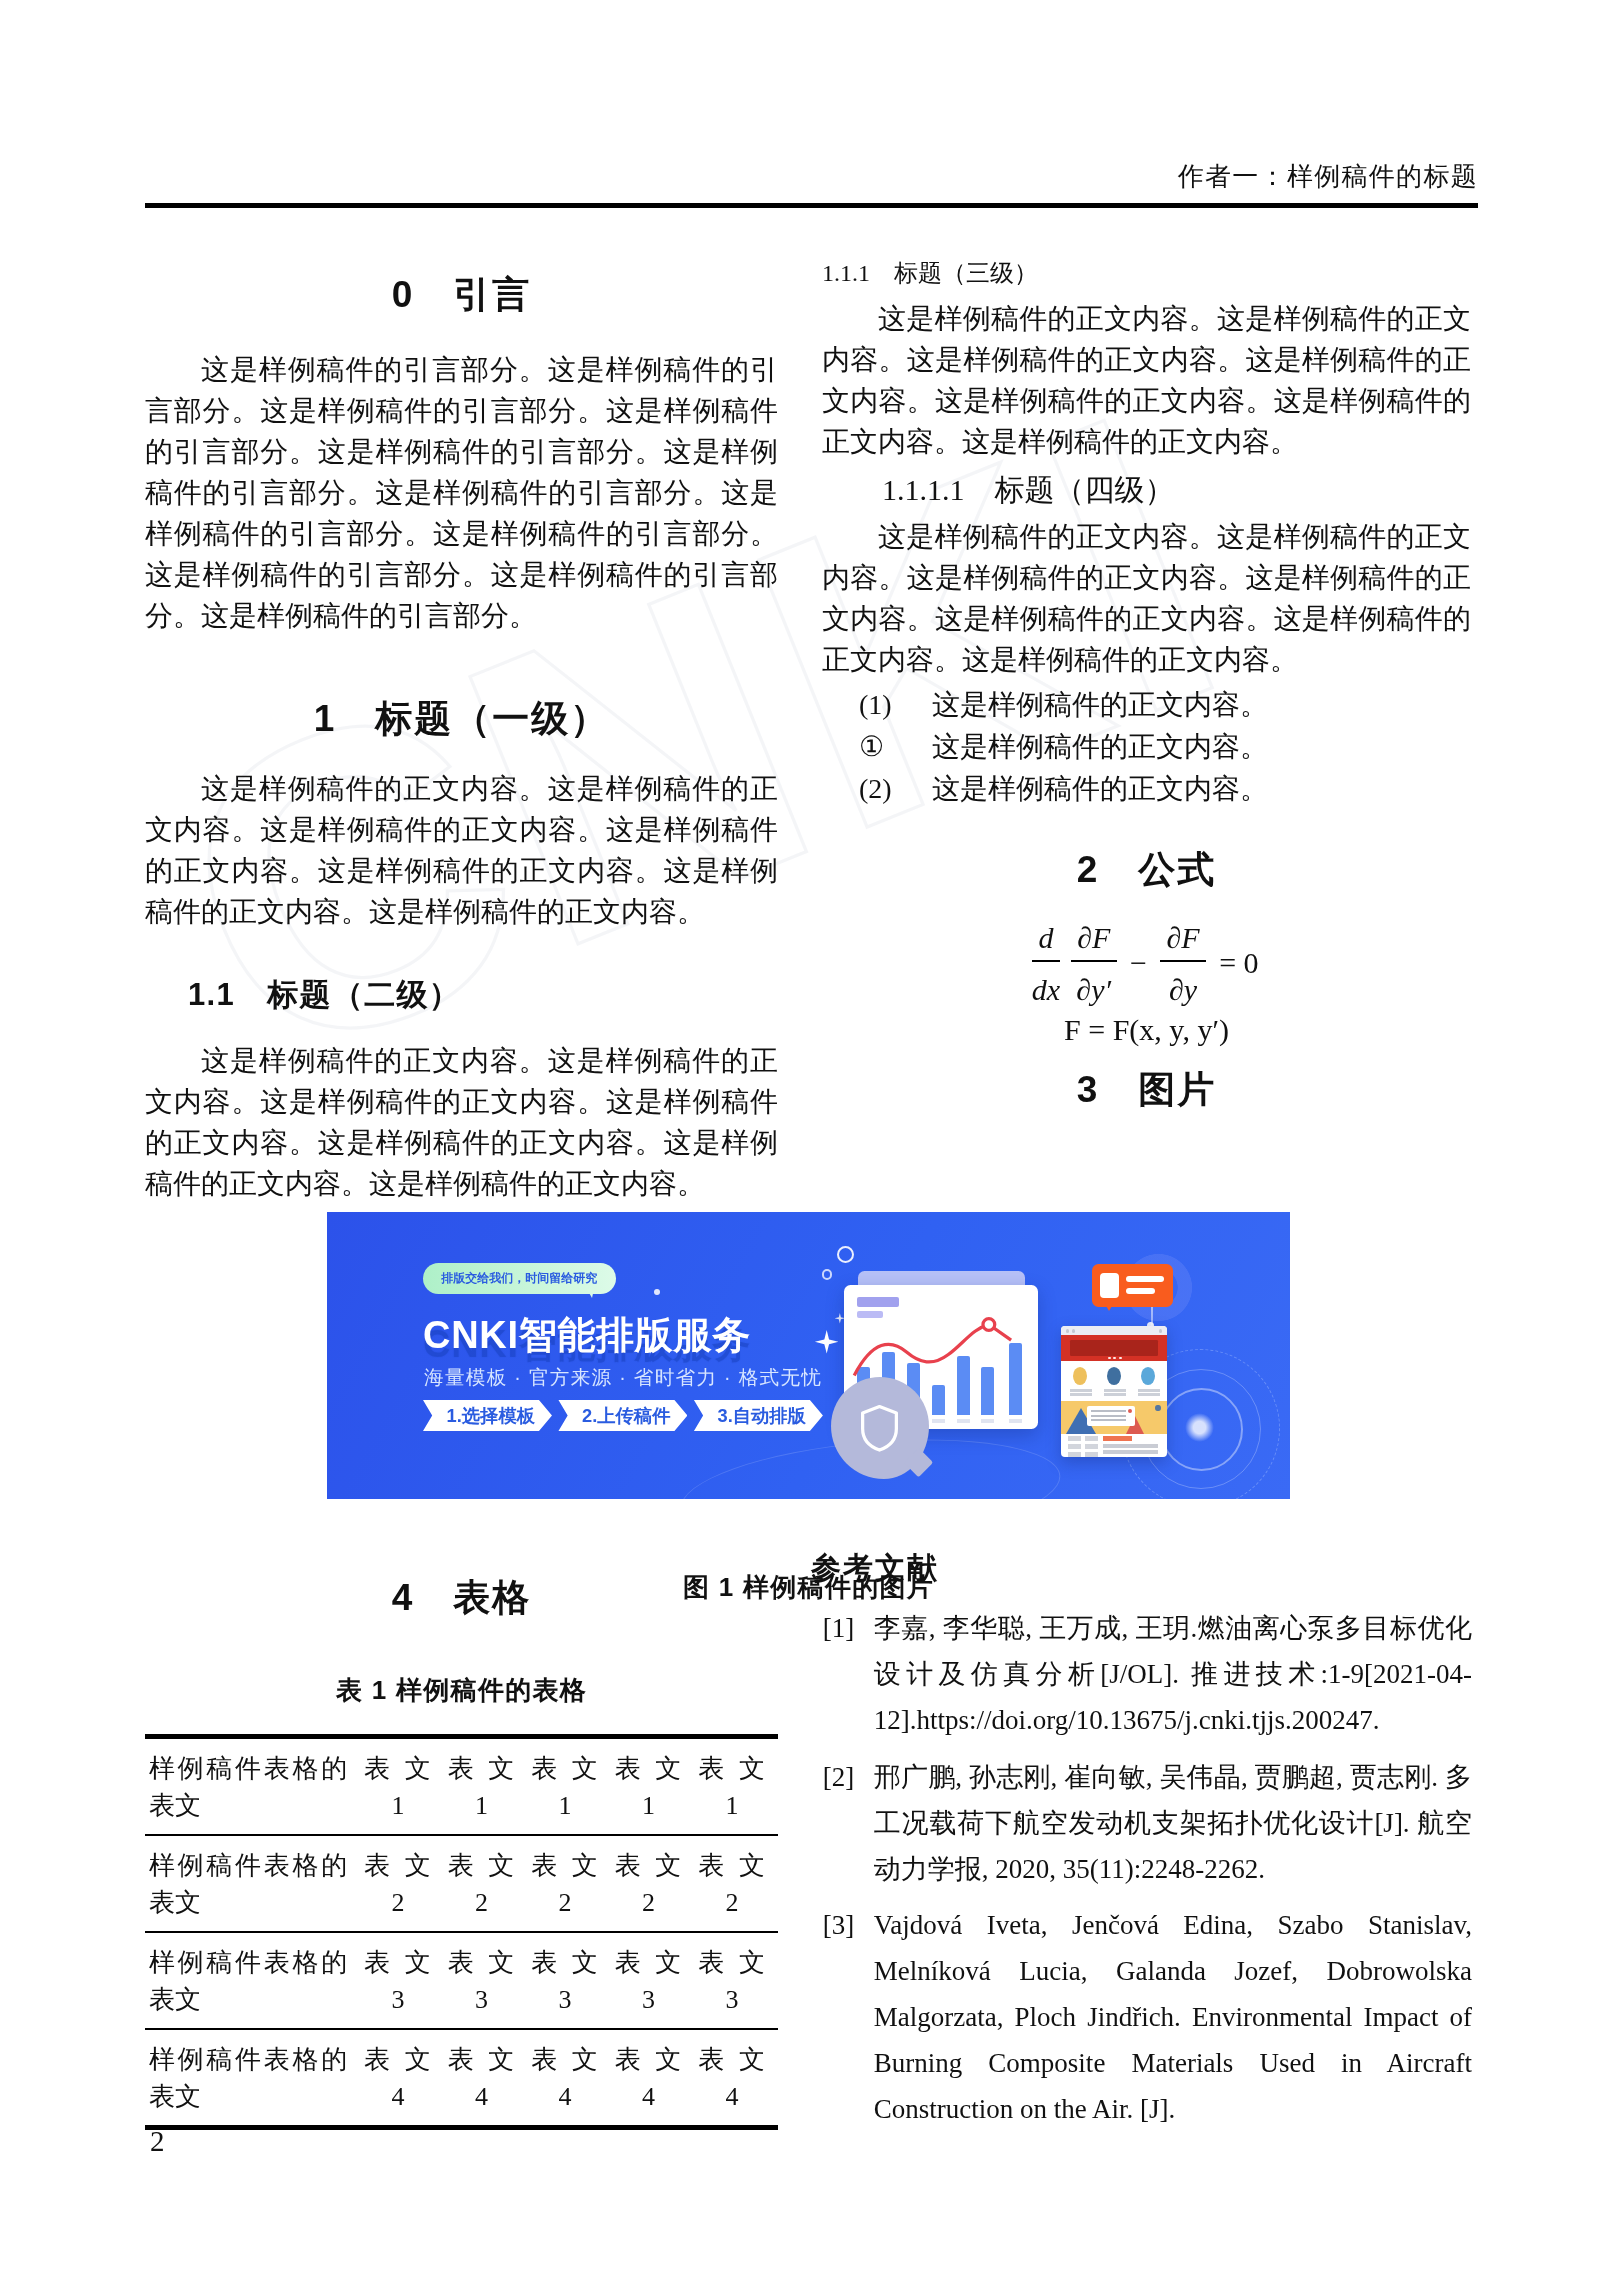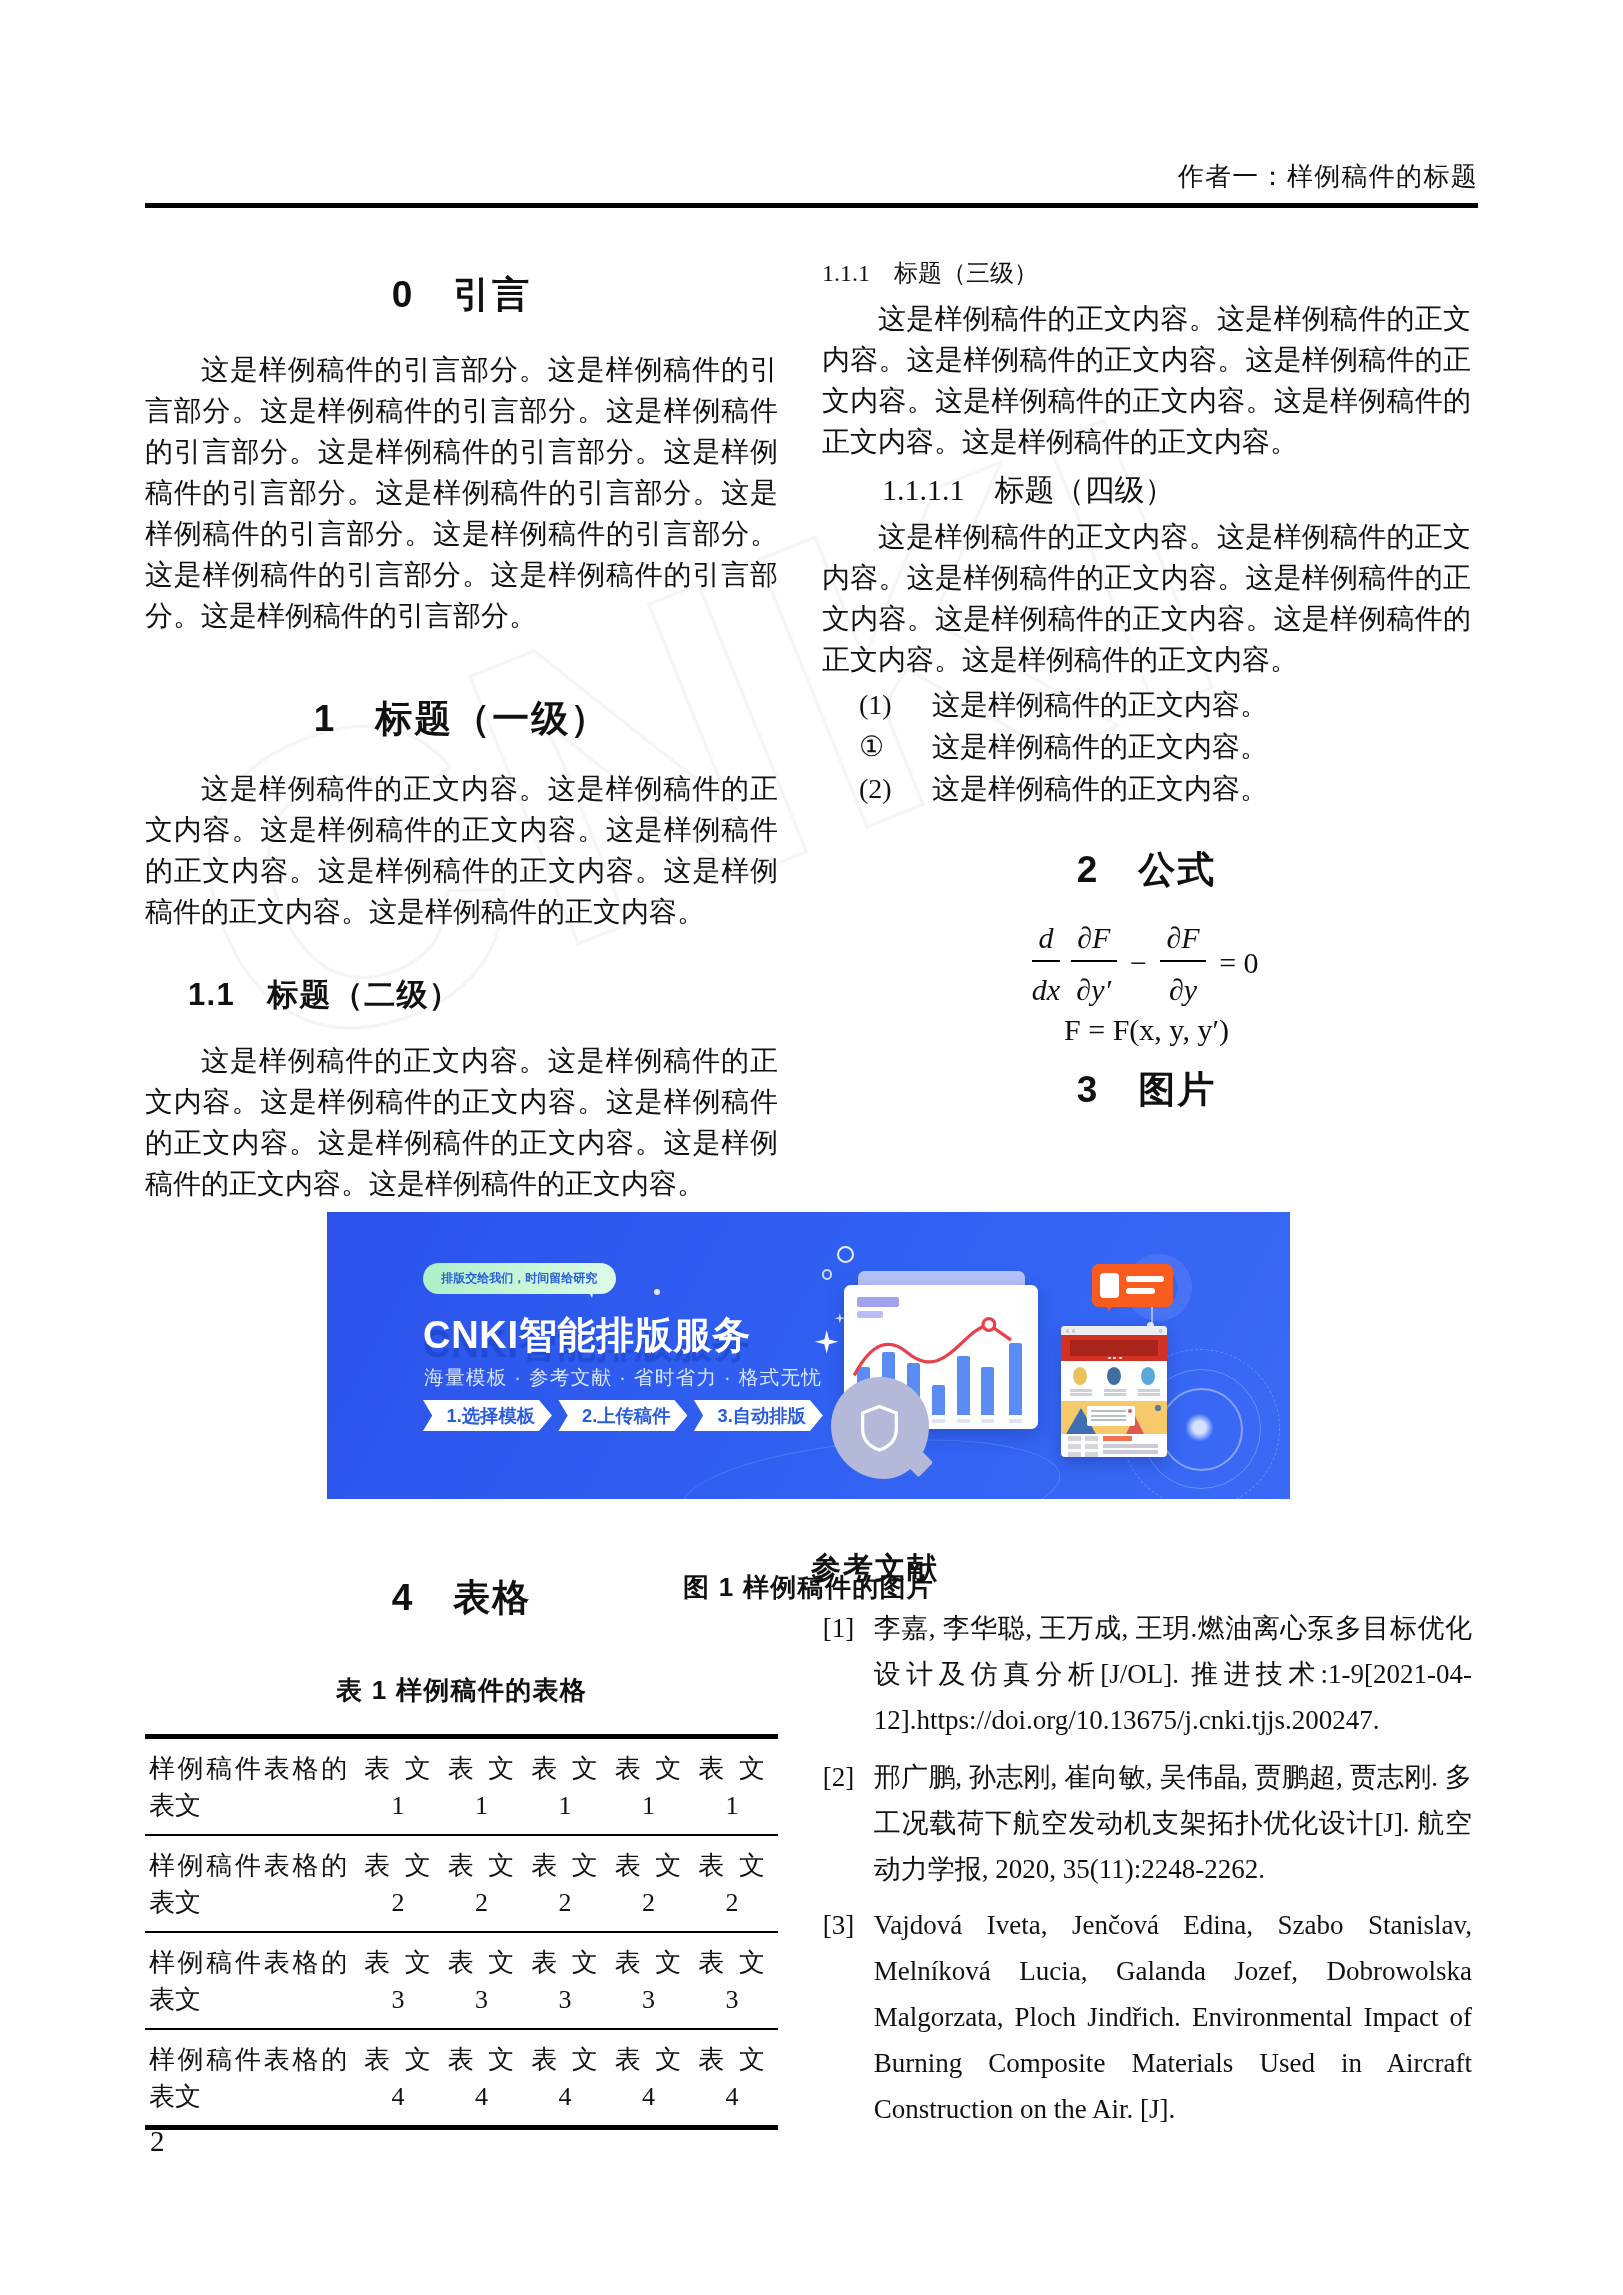--- a/index.html
+++ b/index.html
@@ -172,21 +172,21 @@
         </span>
       <span class="fop">= 0</span>
     </div>
     <div class="f2">F = F(x, y, y′)</div>
     <div class="hmain" style="margin-top:19.6px">3　图片</div>
   </div>
 
   <div class="banner">
     <div class="bn-bubble">排版交给我们，时间留给研究</div>
     <div class="bn-title">CNKI智能排版服务</div>
-    <div class="bn-sub">海量模板 · 参考文献 · 省时省力 · 格式无忧</div>
+    <div class="bn-sub">海量模板 · 官方来源 · 省时省力 · 格式无忧</div>
     <div class="bn-steps">
       <div class="bn-step">1.选择模板</div>
       <div class="bn-step">2.上传稿件</div>
       <div class="bn-step">3.自动排版</div>
     </div>
     <div class="bn-dot"></div>
     <div class="bn-arc"></div>
 
     <div class="bn-art">
       <div class="ring1"></div>

